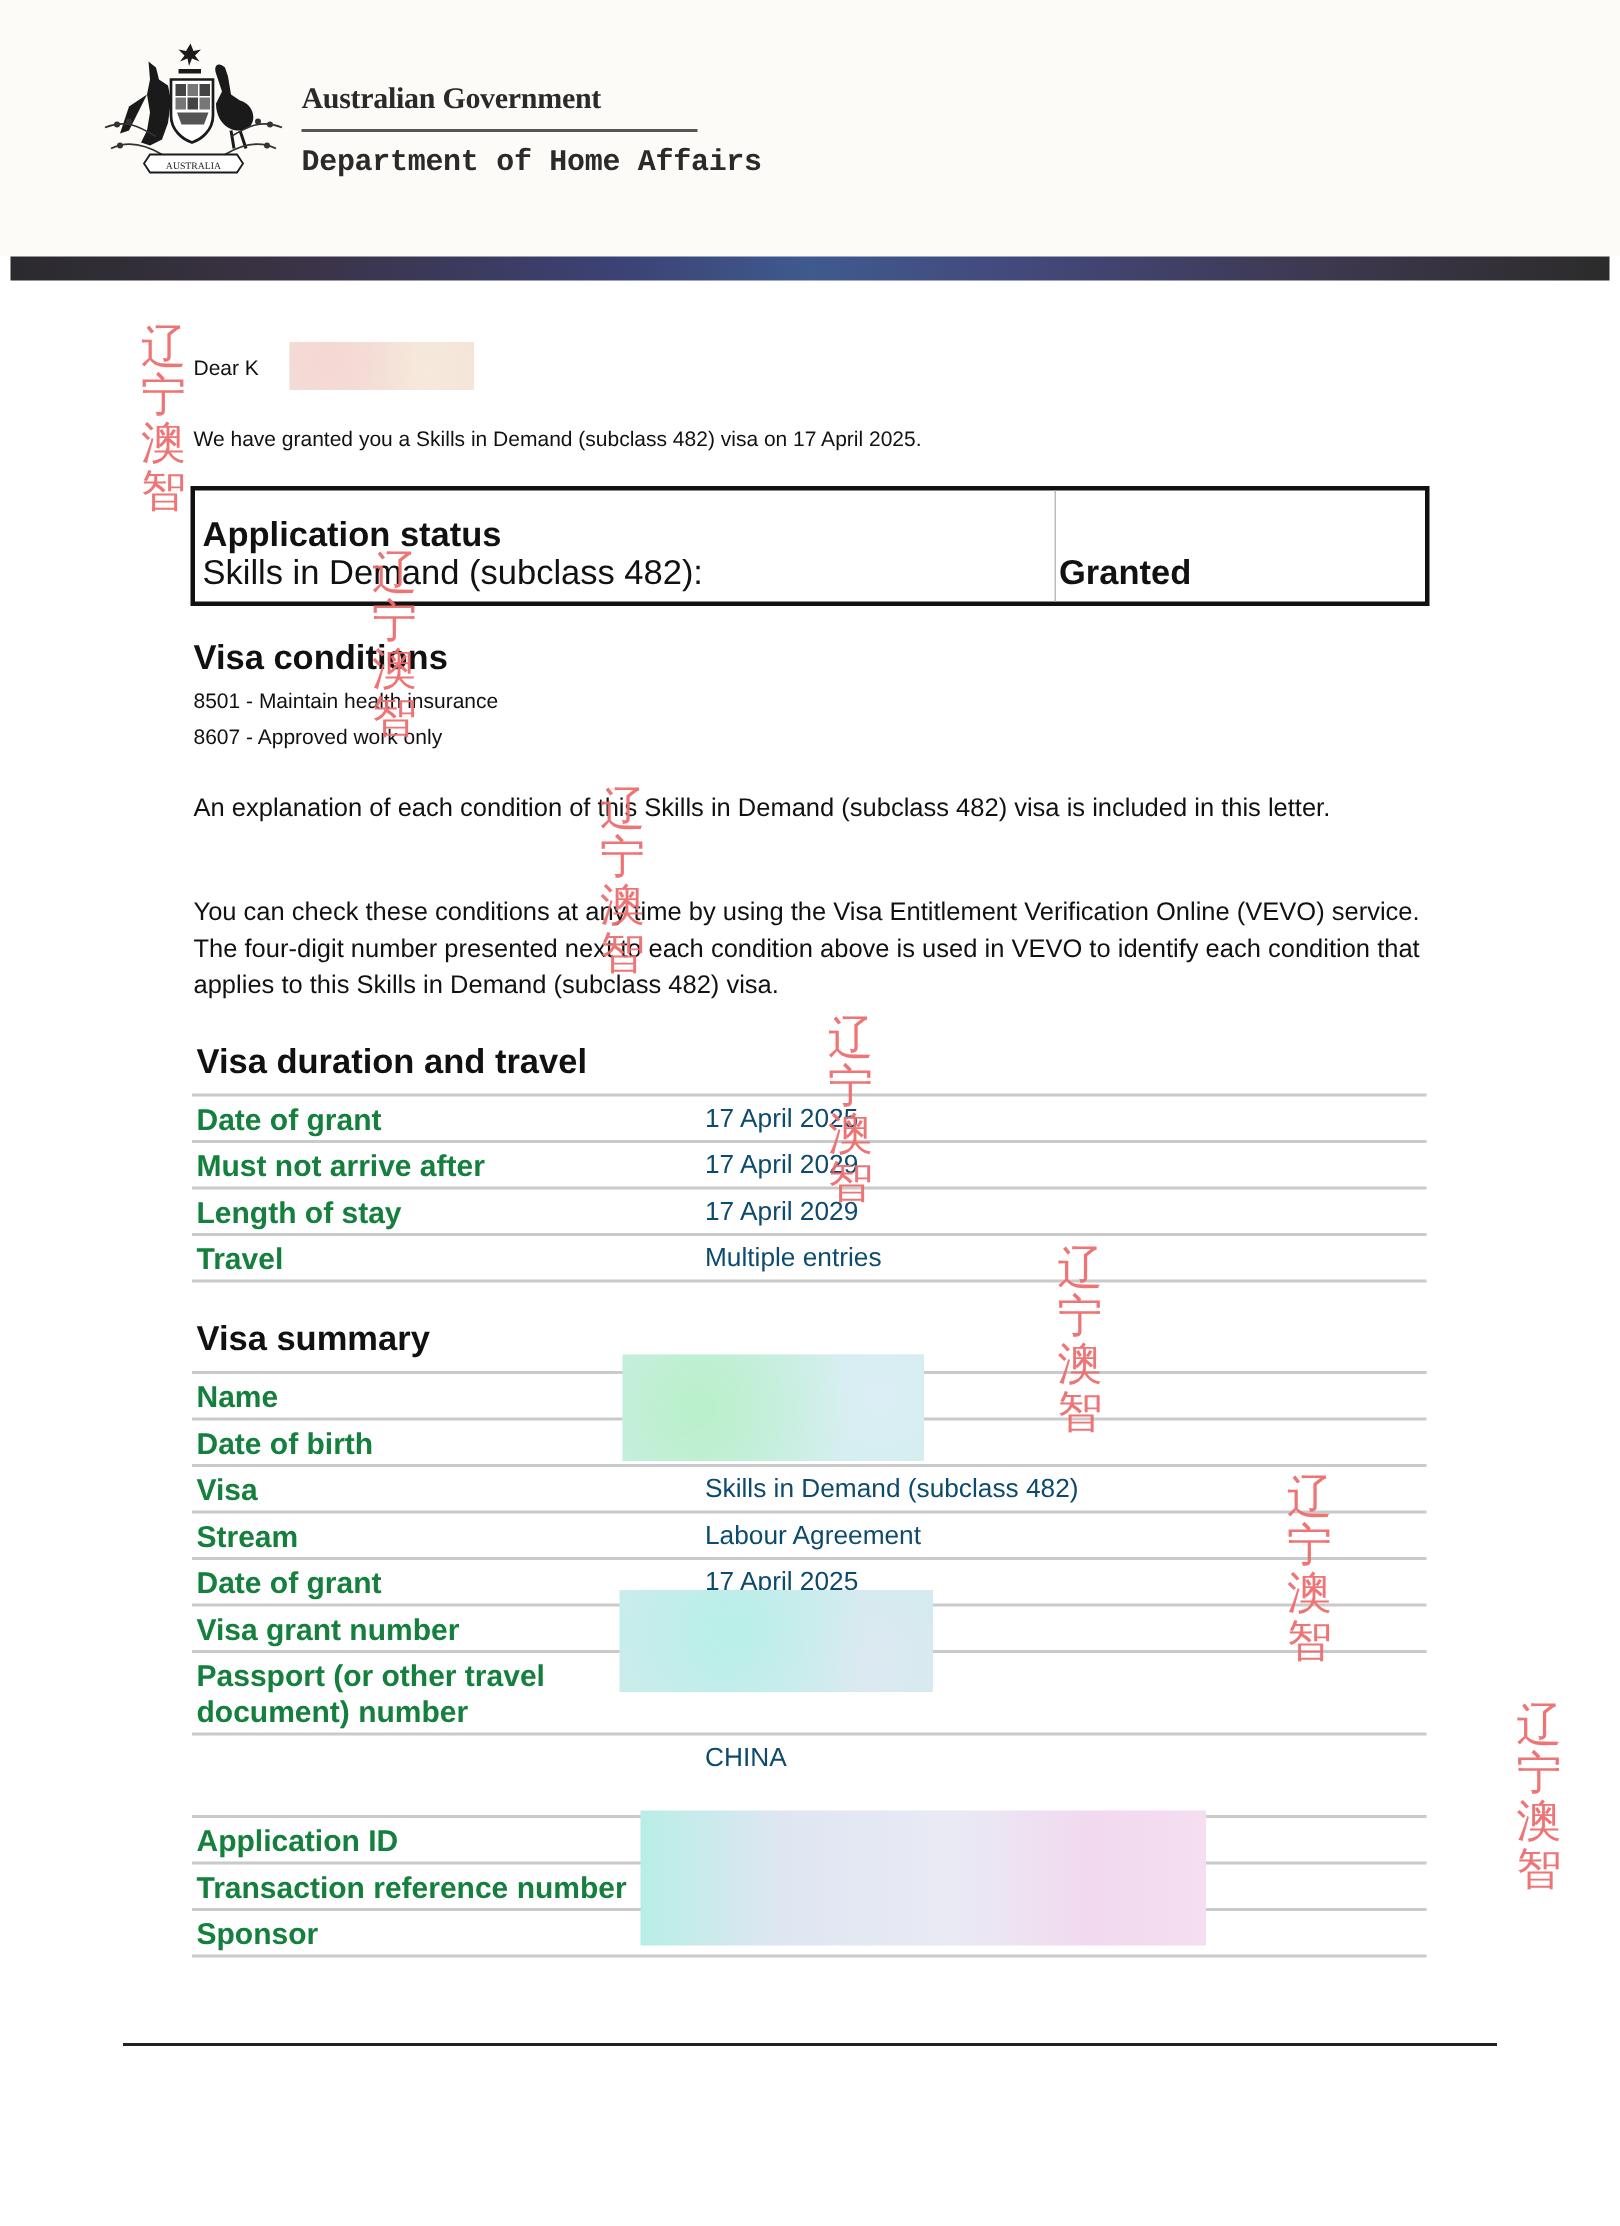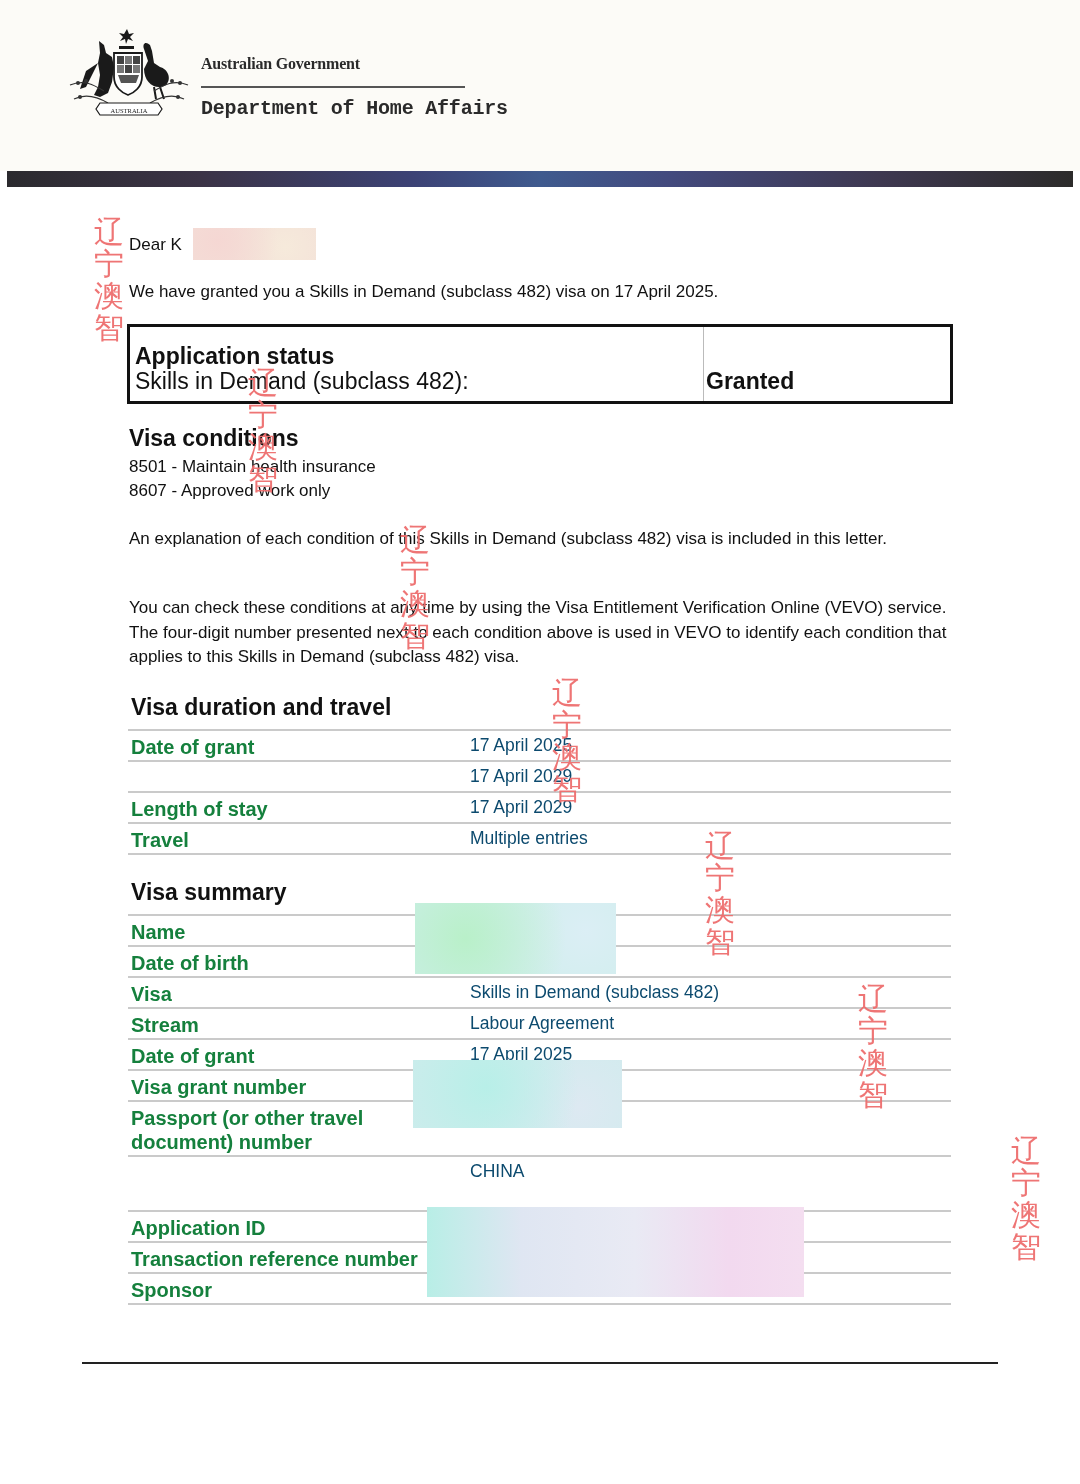--- a/index.html
+++ b/index.html
@@ -1,27 +1,27 @@
 <!DOCTYPE html>
 <html><head>
   <meta charset="utf-8">
   <style>
     * { margin: 0; padding: 0; box-sizing: border-box; }
     html, body { width: 1080px; height: 1484px; background: #ffffff; overflow: hidden; }
     body { position: relative; font-family: "Liberation Sans", "DejaVu Sans", sans-serif; color: #111; }
 
     .header { position: absolute; left: 0; top: 0; width: 1080px; height: 171px; background: #fcfbf7; }
     .crest { position: absolute; left: 64px; top: 27px; width: 130px; height: 94px; }
-    .gov-title { position: absolute; left: 201px; top: 55px; font-family: "Liberation Serif", "DejaVu Serif", serif; font-weight: bold; font-size: 16px; color: #2a2a2a; letter-spacing: -0.2px; }
+    .gov-title { position: absolute; left: 201px; top: 55px; font-family: "Liberation Serif", "DejaVu Serif", serif; font-weight: bold; font-size: 20px; color: #2a2a2a; letter-spacing: -0.2px; }
     .gov-rule { position: absolute; left: 201px; top: 86px; width: 264px; height: 2px; background: #555; }
     .dept-title { position: absolute; left: 201px; top: 97px; font-family: Liberation Mono, monospace; font-weight: bold; font-size: 20px; color: #2a2a2a; letter-spacing: -0.2px; }
     .banner-bar { position: absolute; left: 7px; top: 171px; width: 1066px; height: 16px;
       background: linear-gradient(to right, #2b2a2e 0%, #3b3346 18%, #3c4275 38%, #3f5a8e 50%, #434a7e 62%, #3e3850 82%, #2c2b2a 100%); }
 
-    .txt { position: absolute; font-size: 17px; line-height: 24px; color: #111; white-space: nowrap; }
+    .txt { position: absolute; font-size: 14px; line-height: 24px; color: #111; white-space: nowrap; }
     .para { position: absolute; left: 129px; width: 830px; font-size: 17px; line-height: 24.5px; color: #111; }
 
     .status-box { position: absolute; left: 127px; top: 324px; width: 826px; height: 80px; border: 3px solid #111; }
     .status-divider { position: absolute; left: 573px; top: 0; width: 1px; height: 100%; background: #bbb; }
     .status-title { position: absolute; left: 5px; top: 16px; font-size: 23px; font-weight: bold; }
     .status-visa { position: absolute; left: 5px; top: 41px; font-size: 23px; }
     .status-value { position: absolute; left: 576px; top: 41px; font-size: 23px; font-weight: bold; }
 
     .h2 { position: absolute; left: 131px; font-size: 23px; font-weight: bold; color: #111; white-space: nowrap; }
     .h2.cond { left: 129px; }
@@ -106,20 +106,21 @@
 <div class="para" style="top:527px;">An explanation of each condition of this Skills in Demand (subclass 482) visa is included in this letter.</div>
 <div class="para" style="top:596px;">You can check these conditions at any time by using the Visa Entitlement Verification Online (VEVO) service. The four-digit number presented next to each condition above is used in VEVO to identify each condition that applies to this Skills in Demand (subclass 482) visa.</div>
 
 <div class="h2" style="top:694px;">Visa duration and travel</div>
 <div class="table" style="top:729px;">
   <div class="row" style="top:0; height:31px;">
     <div class="k">Date of grant</div>
     <div class="v">17 April 2025</div>
   </div>
   <div class="row" style="top:31px; height:31px;">
+    <div class="k">Must not arrive after</div>
     <div class="v">17 April 2029</div>
   </div>
   <div class="row" style="top:62px; height:31px;">
     <div class="k">Length of stay</div>
     <div class="v">17 April 2029</div>
   </div>
   <div class="row last" style="top:93px; height:33px;">
     <div class="k">Travel</div>
     <div class="v">Multiple entries</div>
   </div>

